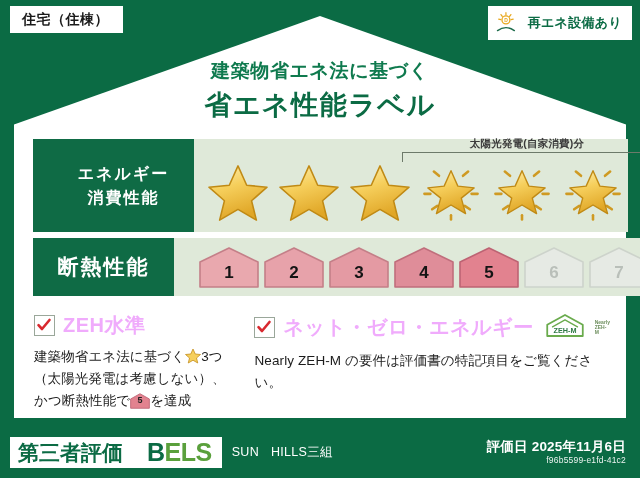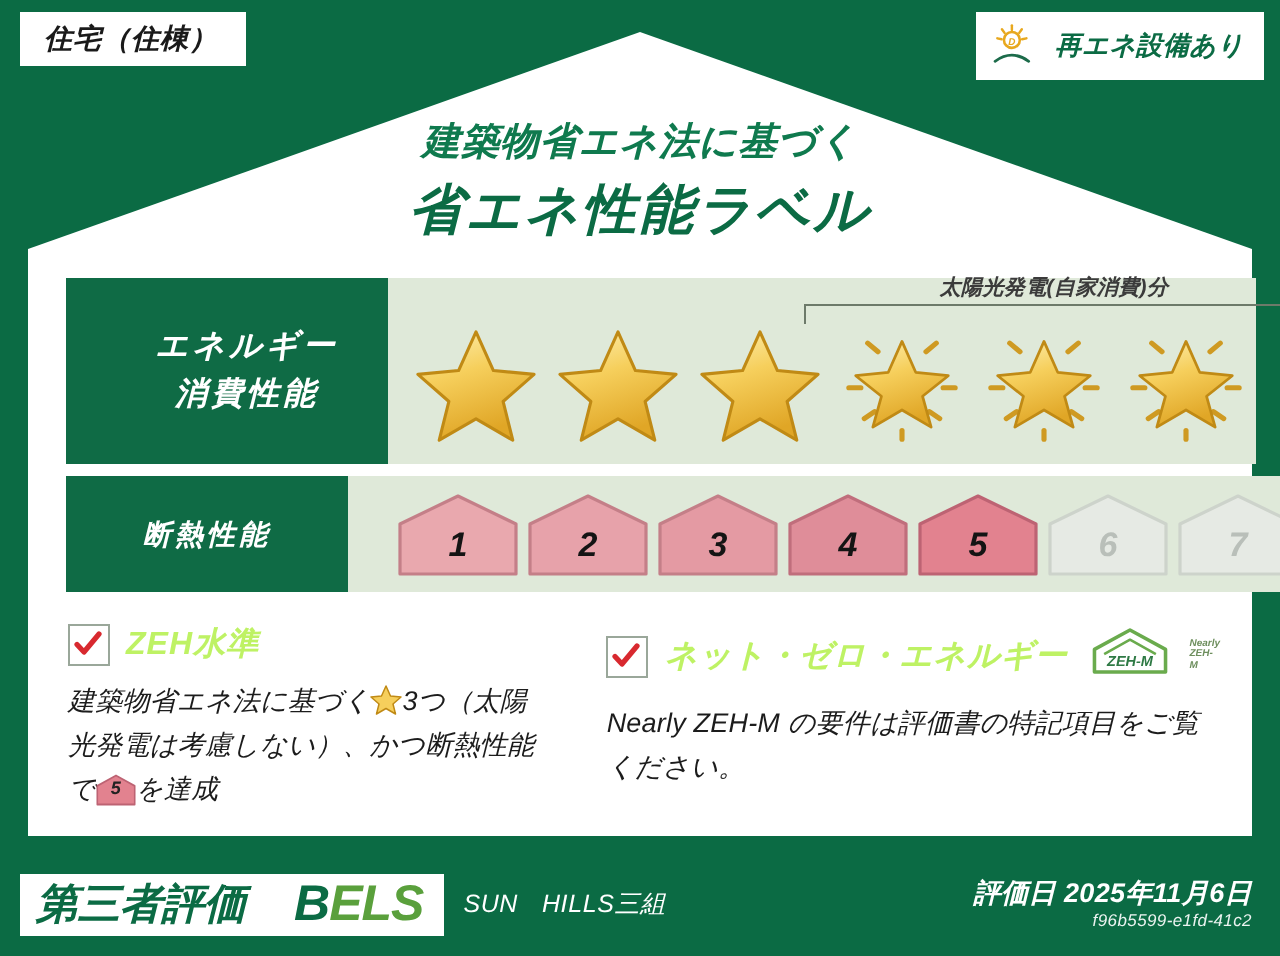--- a/index.html
+++ b/index.html
@@ -7,21 +7,20 @@
     width:640px;height:478px;
     font-family:"Liberation Sans","DejaVu Sans",sans-serif;
     background:#0b6b44;
     overflow:hidden;
     position:relative;
   }
   #label-root{
     position:absolute;inset:0;
     background:#0b6b44;
     overflow:hidden;
-    font-style:italic;
   }
   
   .house-white{
     position:absolute;
     left:14px; top:16px; width:612px; height:402px;
     background:#ffffff;
     clip-path: polygon(0% 27%, 50% 0%, 100% 27%, 100% 100%, 0% 100%);
     -webkit-clip-path: polygon(0% 27%, 50% 0%, 100% 27%, 100% 100%, 0% 100%);
   }
   
@@ -69,21 +68,21 @@
   .row-energy{top:139px;height:93px;}
   .row-insul{top:238px;height:58px;}
 
   .row-label{
     background:#0f6b45;color:#ffffff;
     flex:0 0 141px;
     display:flex;flex-direction:column;align-items:center;justify-content:center;
     font-weight:bold;letter-spacing:2px;
   }
   .row-energy .row-label{font-size:16px;line-height:1.45;padding-left:20px;}
-  .row-insul .row-label{font-size:14px;line-height:1.2;}
+  .row-insul .row-label{font-size:21px;line-height:1.2;}
 
   .row-body{
     flex:1 1 auto;background:#dfe9d9;position:relative;
     display:flex;align-items:center;
   }
 
   
   .stars{
     display:flex;align-items:center;gap:0px;
     padding-left:8px;padding-top:14px;
@@ -140,21 +139,21 @@
   .panel.right{padding-left:10px;}
   .panel-head{
     display:flex;align-items:center;gap:8px;margin-bottom:7px;
   }
   .chk{
     width:19px;height:19px;border:1.4px solid #9aa79a;background:#fff;
     position:relative;flex:0 0 auto;
   }
   .chk svg{position:absolute;left:1px;top:1px;width:16px;height:16px;}
   .panel-title{
-    font-size:16px;font-weight:bold;color:#bef264;letter-spacing:.5px;
+    font-size:20px;font-weight:bold;color:#f0abfc;letter-spacing:.5px;
     white-space:nowrap;
   }
   .zehm-logo{width:42px;height:27px;flex:0 0 auto;margin-left:2px;}
   .zehm-cap{
     font-size:5px;color:#6e8f5e;line-height:1.05;margin-left:1px;
     font-weight:bold;
   }
   .panel-body{
     font-size:13.5px;color:#1c1c1c;line-height:1.62;
     letter-spacing:.1px;

